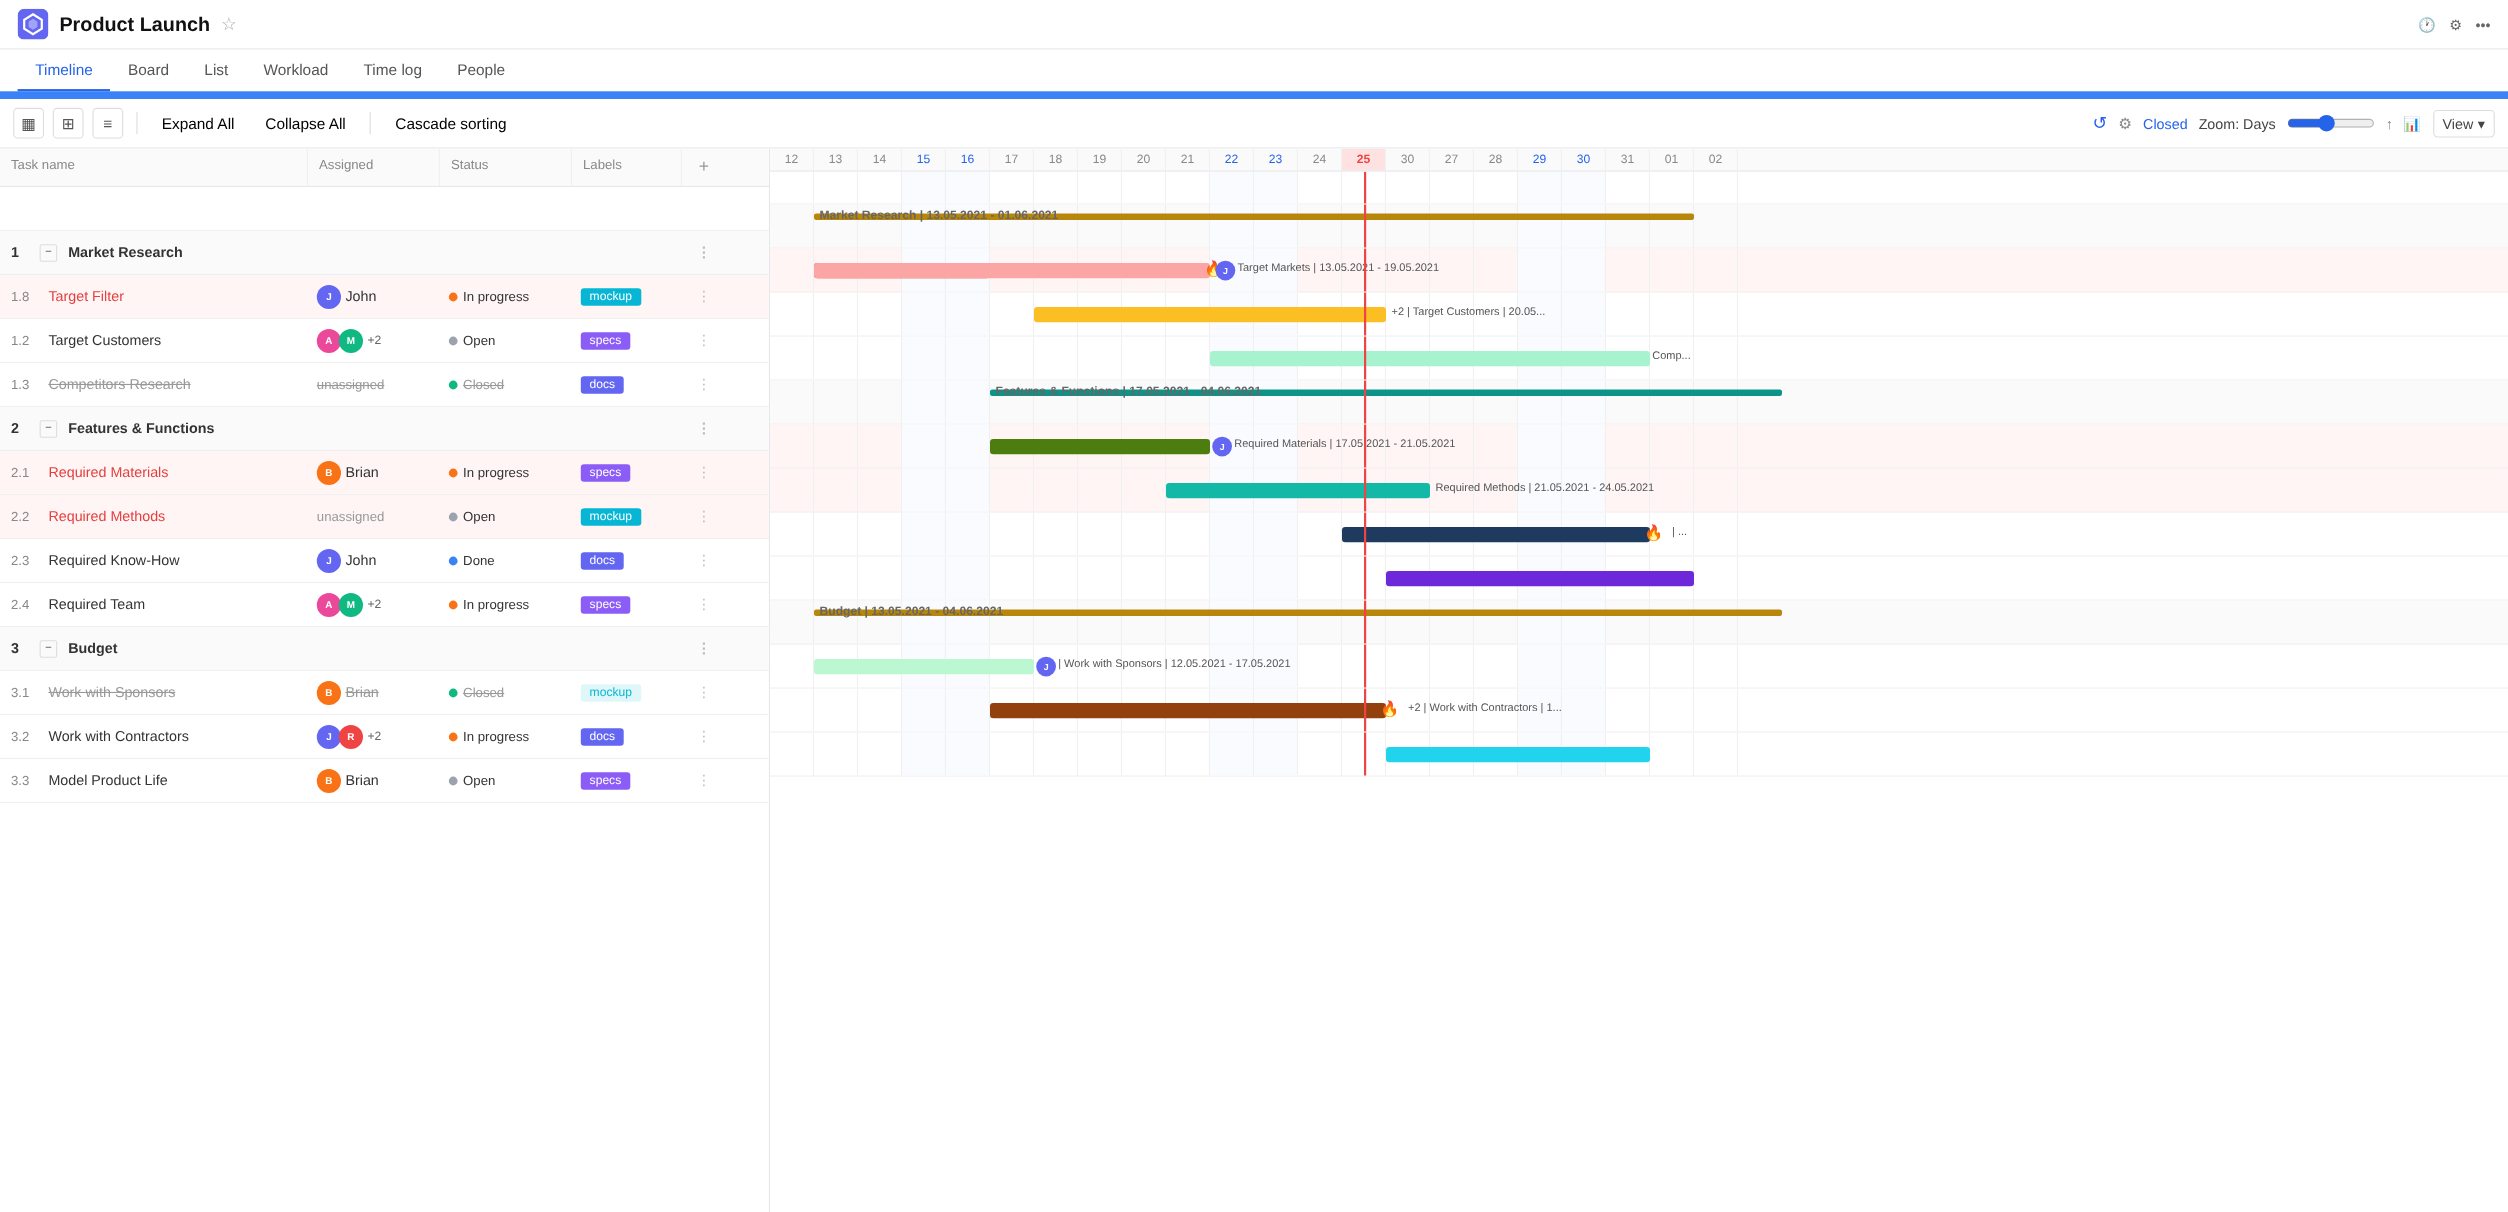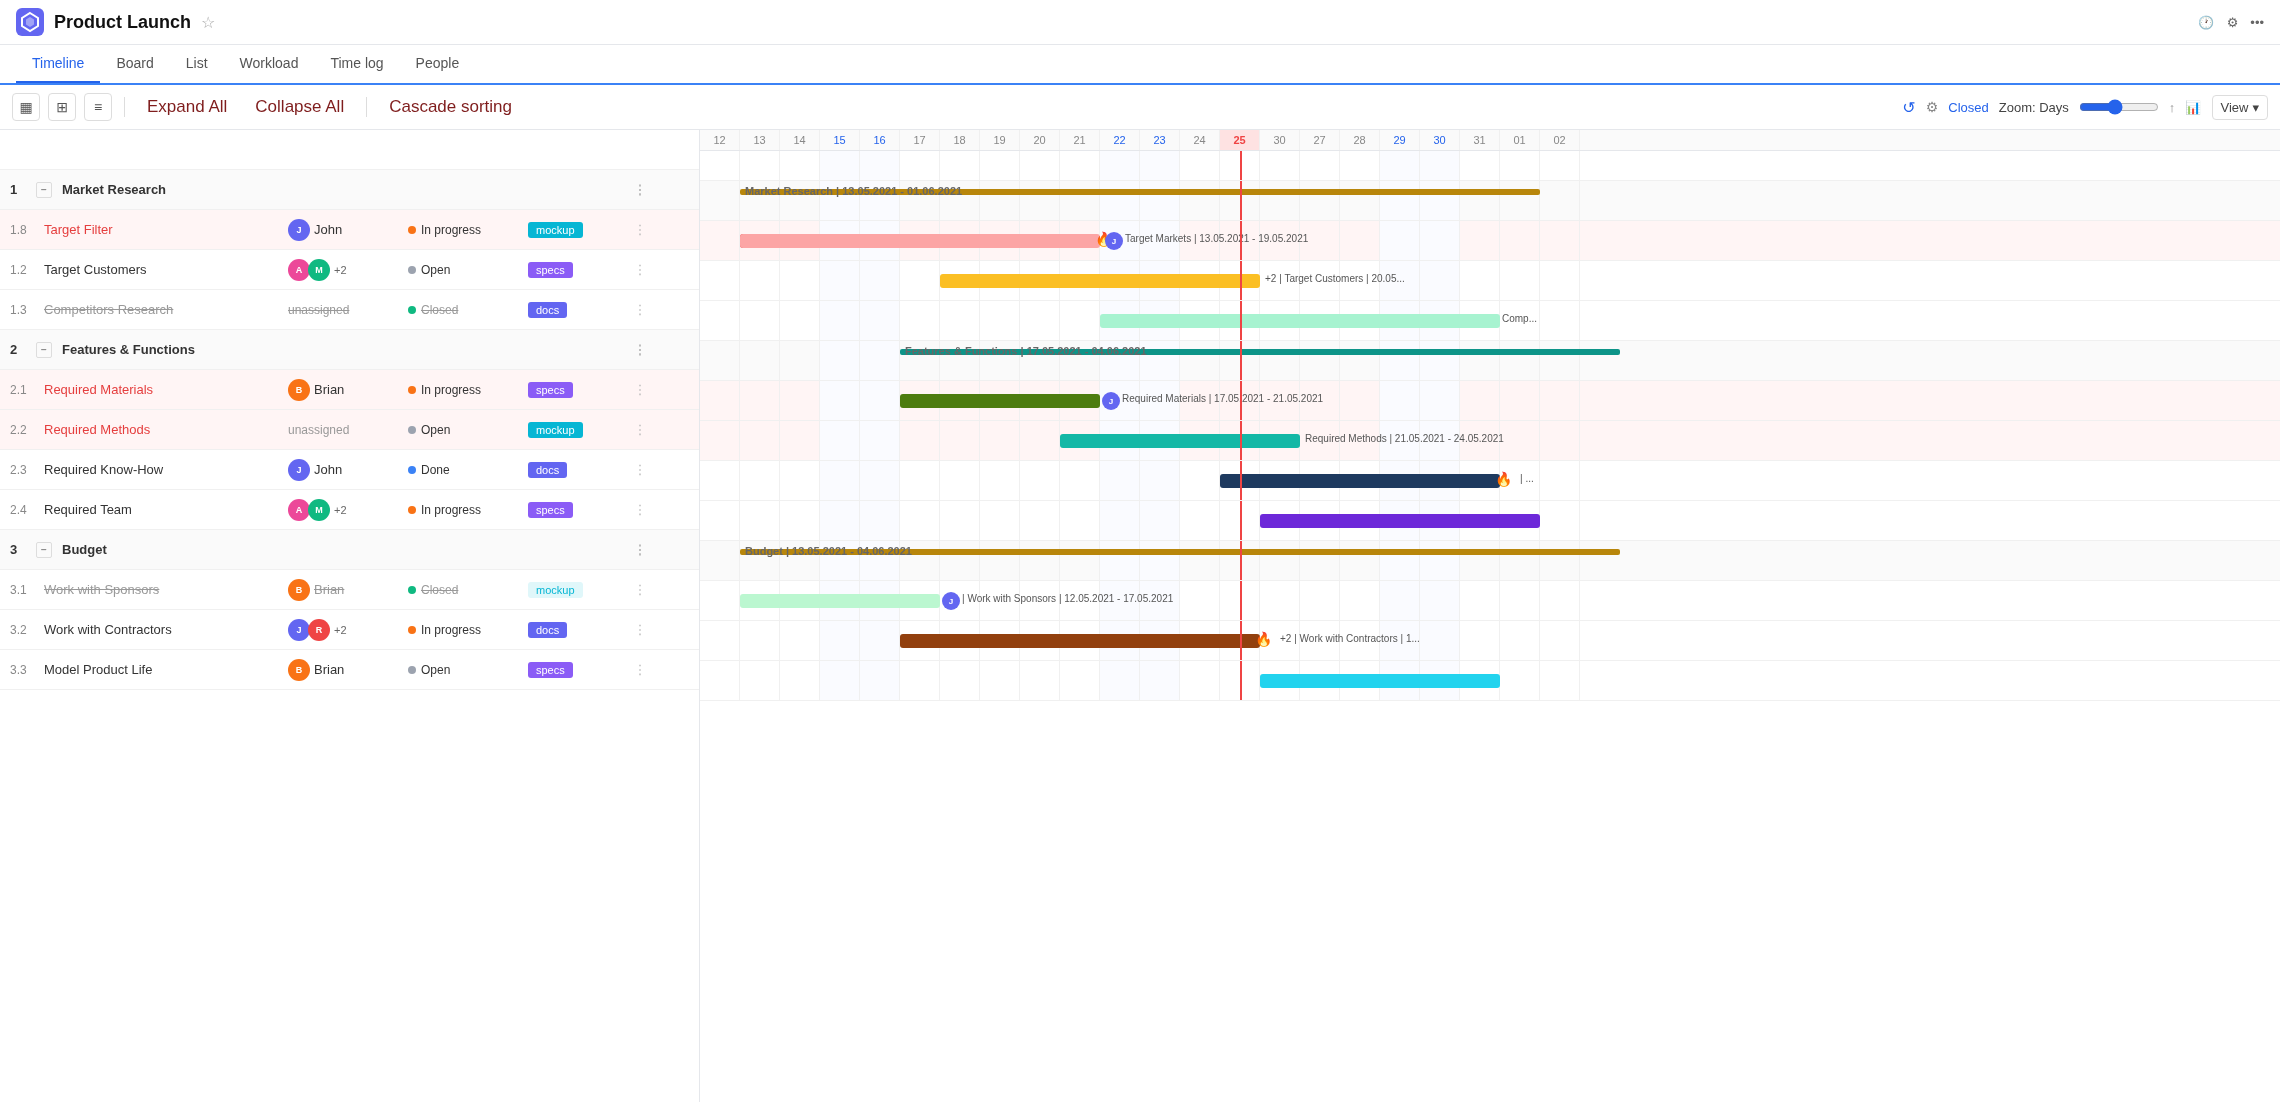--- a/index.html
+++ b/index.html
@@ -6,29 +6,29 @@
     body { font-family: -apple-system, BlinkMacSystemFont, 'Segoe UI', sans-serif; font-size: 13px; color: #333; background: #fff; overflow: hidden; }
 
     
     .app-header { display: flex; align-items: center; padding: 8px 16px; border-bottom: 1px solid #e5e7eb; gap: 10px; }
     .app-logo { width: 28px; height: 28px; }
     .app-title { font-size: 18px; font-weight: 600; color: #111; }
     .star-icon { color: #aaa; font-size: 16px; cursor: pointer; }
     .header-actions { margin-left: auto; display: flex; gap: 12px; align-items: center; color: #666; cursor: pointer; }
 
     
-    .nav-tabs { display: flex; gap: 0; padding: 0 16px; border-bottom: 2px solid #3b82f6; }
+    .nav-tabs { display: flex; gap: 0; padding: 0 16px; border-bottom: 7px solid #3b82f6; }
     .nav-tab { padding: 10px 16px; font-size: 14px; color: #555; cursor: pointer; border-bottom: 2px solid transparent; }
     .nav-tab.active { color: #2563eb; border-bottom: 2px solid #2563eb; font-weight: 500; }
 
     
     .toolbar { display: flex; align-items: center; padding: 8px 12px; border-bottom: 1px solid #e5e7eb; gap: 8px; }
     .toolbar-icon { width: 28px; height: 28px; display: flex; align-items: center; justify-content: center; border-radius: 4px; cursor: pointer; color: #555; border: 1px solid #ddd; font-size: 14px; }
     .toolbar-divider { width: 1px; height: 20px; background: #ddd; margin: 0 4px; }
-    .toolbar-btn { padding: 4px 10px; font-size: 17px; color: #7f1d1d; cursor: pointer; border-radius: 4px; }
+    .toolbar-btn { padding: 4px 10px; font-size: 14px; color: #000000; cursor: pointer; border-radius: 4px; }
     .toolbar-right { margin-left: auto; display: flex; align-items: center; gap: 10px; }
     .filter-btn { display: flex; align-items: center; gap: 4px; color: #2563eb; cursor: pointer; font-size: 13px; font-weight: 500; }
     .zoom-label { font-size: 13px; color: #444; }
     .zoom-slider { width: 80px; accent-color: #2563eb; }
     .view-btn { display: flex; align-items: center; gap: 4px; padding: 4px 8px; border: 1px solid #ddd; border-radius: 4px; cursor: pointer; font-size: 13px; color: #444; }
 
     
     .main-container { display: flex; height: calc(100vh - 120px); overflow: hidden; }
 
     
@@ -148,20 +148,27 @@
       <span>View</span>
       <span>▾</span>
     </div>
   </div>
 </div>
 
 <div class="main-container">
 
   <div class="task-panel">
 
+    <div class="table-header">
+      <div class="th">Task name</div>
+      <div class="th">Assigned</div>
+      <div class="th">Status</div>
+      <div class="th">Labels</div>
+      <div class="th add-col-btn">+</div>
+    </div>
 
     <div class="task-row" style="height:30px;">
       <div class="task-name-cell"></div>
       <div></div>
         <div></div>
         <div></div>
         <div></div>
     </div>
 
     <div class="task-row group-row">

